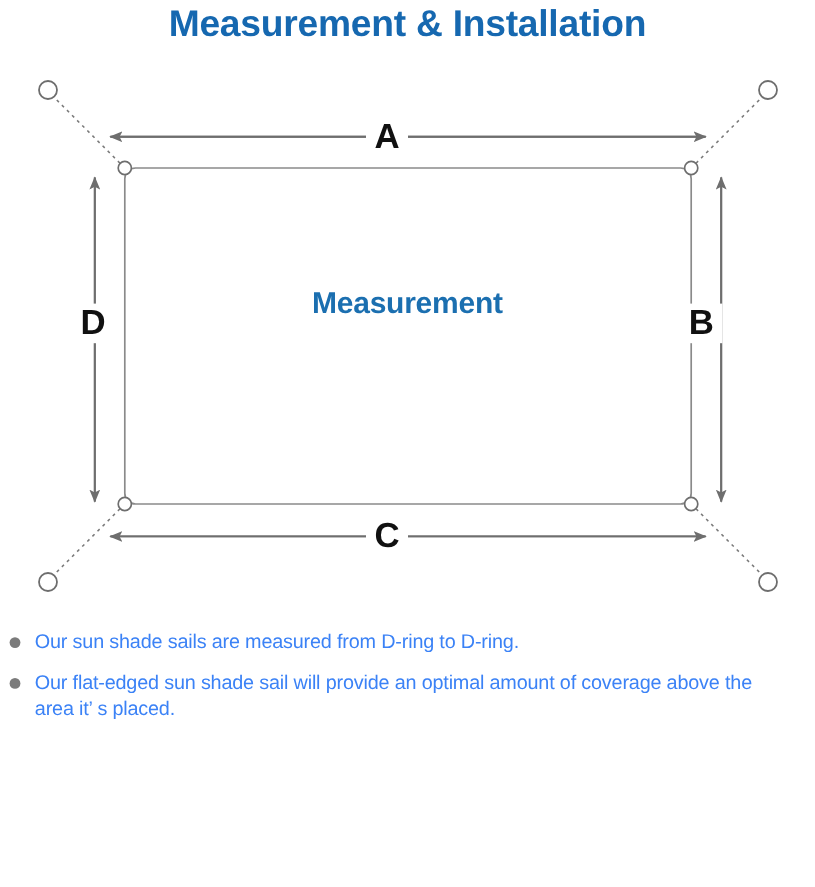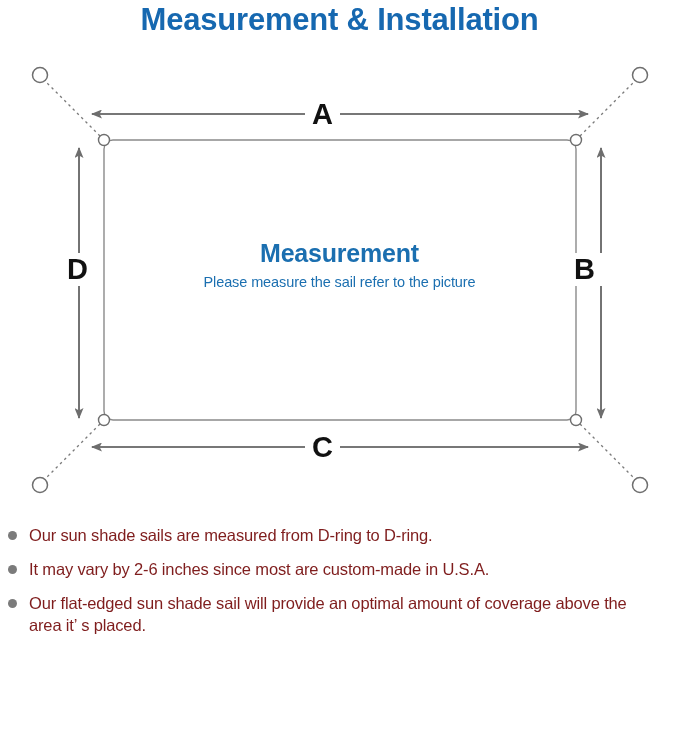--- a/index.html
+++ b/index.html
@@ -108,21 +108,21 @@
     height: 9px;
     border-radius: 50%;
     background: #7b7b7b;
     margin-top: 7px;
     margin-right: 12px;
   }
   .note-text {
     flex: 1 1 auto;
     font-size: 16.5px;
     line-height: 22px;
-    color: #7f1d1d;
+    color: #3b82f6;
     padding-right: 22px;
     letter-spacing: -0.15px;
   }
 </style>
 </head>
 <body>
 
 <div id="page">
 
   <div class="title">Measurement &amp; Installation</div>
@@ -160,37 +160,32 @@
 
       <line x1="79" y1="370" x2="79" y2="100" stroke="#6e6e6e" stroke-width="1.6" marker-end="url(#arrHead)"></line>
       <line x1="79" y1="100" x2="79" y2="370" stroke="#6e6e6e" stroke-width="1.6" marker-end="url(#arrHead)"></line>
 
       <line x1="601" y1="370" x2="601" y2="100" stroke="#6e6e6e" stroke-width="1.6" marker-end="url(#arrHead)"></line>
       <line x1="601" y1="100" x2="601" y2="370" stroke="#6e6e6e" stroke-width="1.6" marker-end="url(#arrHead)"></line>
     </svg>
 
     <div class="center-label">
       <div class="center-title">Measurement</div>
-      <div class="center-sub">Please measure the sail refer to the picture</div>
     </div>
 
     <div class="dim-letter dim-a">A</div>
     <div class="dim-letter dim-b">B</div>
     <div class="dim-letter dim-c">C</div>
     <div class="dim-letter dim-d">D</div>
   </div>
 
   <div class="notes">
     <div class="note">
       <span class="note-bullet"></span>
       <span class="note-text">Our sun shade sails are measured from D-ring to D-ring.</span>
     </div>
     <div class="note">
       <span class="note-bullet"></span>
-      <span class="note-text">It may vary by 2-6 inches since most are custom-made in U.S.A.</span>
-    </div>
-    <div class="note">
-      <span class="note-bullet"></span>
       <span class="note-text">Our flat-edged sun shade sail will provide an optimal amount of coverage above the area it’ s placed.</span>
     </div>
   </div>
 
 </div>
 
 </body></html>

